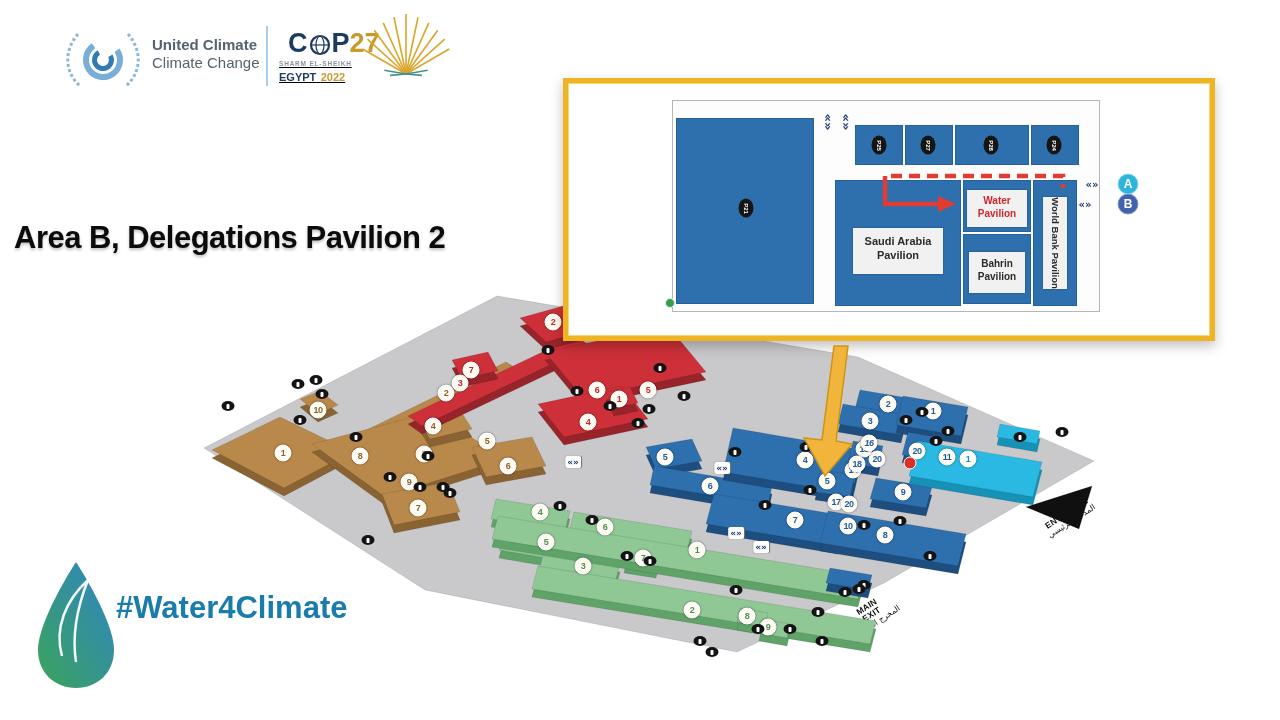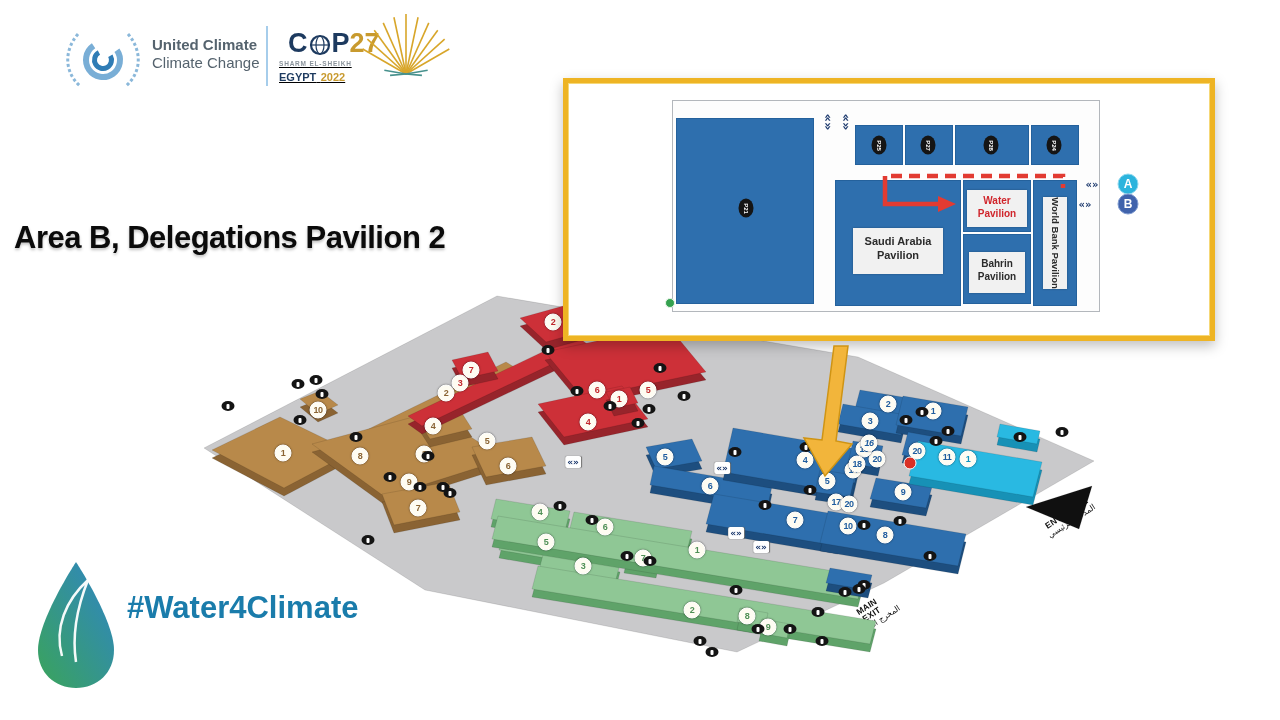--- a/index.html
+++ b/index.html
@@ -17,21 +17,21 @@
   #cop-row .c,#cop-row .p{font-weight:bold;font-size:27px;color:#1d3a5f;}
   #cop-row .n{font-weight:bold;font-size:27px;color:#c89a2e;}
   #cop-sub{position:absolute;left:279px;top:60px;text-decoration:underline;}
   #cop-sub .venue{font-size:6.5px;font-weight:bold;color:#8a939b;letter-spacing:.8px;}
   #cop-sub .eg{font-size:11px;font-weight:bold;color:#1d3a5f;}
   #cop-sub .yr{font-size:11px;font-weight:bold;color:#c89a2e;}
 
   
   #slide-title{position:absolute;left:14px;top:220px;width:545px;font-weight:bold;font-size:31px;
                letter-spacing:-.5px;color:#0b0b0b;text-shadow:0 2px 3px rgba(0,0,0,.25);}
-  #hashtag{position:absolute;left:127px;top:590px;font-weight:bold;font-size:31px;color:#1a7cab;}
+  #hashtag{position:absolute;left:116px;top:590px;font-weight:bold;font-size:31px;color:#1a7cab;}
   #subtitle{position:absolute;left:148px;top:632px;font-size:27px;color:#2b84a8;}
 
   
   #map-svg{z-index:10;}
   #map-svg polygon{stroke:rgba(0,0,0,.18);stroke-width:.6;}
   polygon.plat{fill:#c9c9cb;stroke:#1c1c1c;stroke-width:2;}
   polygon.ent{fill:#101010;stroke:none;}
   polygon.tan{fill:#b8894a;} polygon.dark.tan{fill:#8a6333;}
   polygon.red{fill:#cd3038;} polygon.dark.red{fill:#97242b;}
   polygon.green{fill:#8fc795;stroke:#4e8f55;} polygon.dark.green{fill:#5fa369;}

